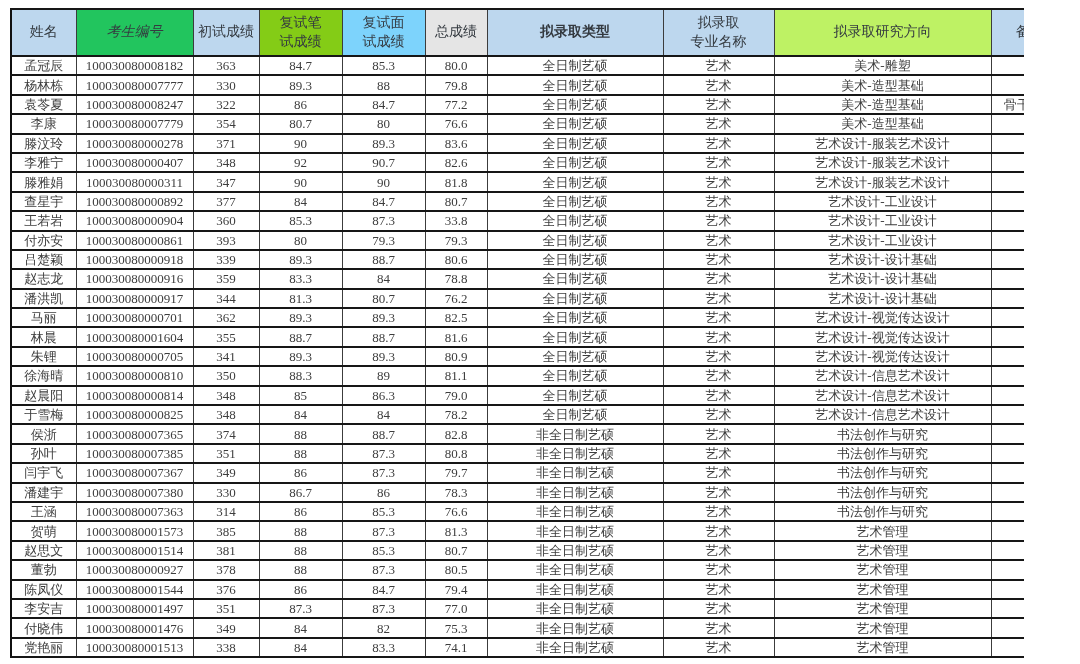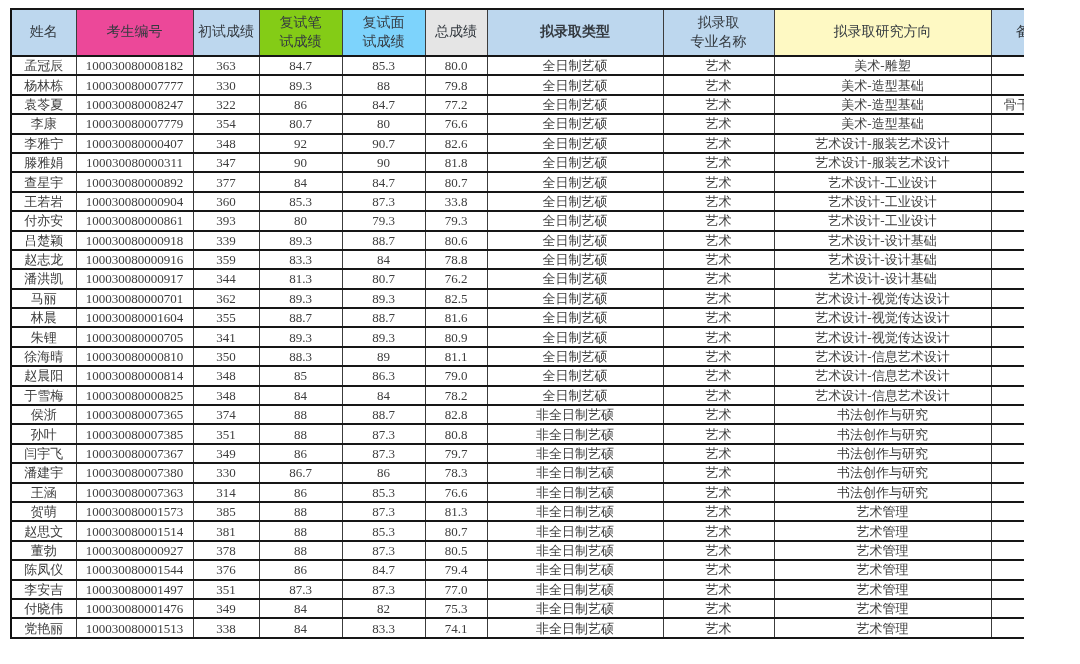--- a/index.html
+++ b/index.html
@@ -76,31 +76,31 @@
         <col class="c-interview">
       <col class="c-total">
         <col class="c-type">
         <col class="c-major">
         <col class="c-direction">
         <col class="c-remark">
     </colgroup>
     <thead>
       <tr>
           <th style="background: rgb(189, 215, 238);">姓名</th>
-          <th style="background: #ec4899;">考生编号</th>
+          <th style="background: #22c55e; font-style: italic;">考生编号</th>
           <th style="background: rgb(189, 215, 238);">初试成绩</th>
           <th style="background: #84cc16;">复试笔
 试成绩</th>
           <th style="background: #7dd3fc;">复试面
 试成绩</th>
           <th style="background: #e5e5e5;">总成绩</th>
           <th style="background: rgb(189, 215, 238); font-weight: bold;">拟录取类型</th>
           <th style="background: rgb(189, 215, 238);">拟录取
 专业名称</th>
-          <th style="background: #fef9c3; margin-top: 20px;">拟录取研究方向</th>
+          <th style="background: #bef264; margin-top: 20px;">拟录取研究方向</th>
           <th style="background: rgb(189, 215, 238);">备注</th>
         </tr>
     </thead>
     <tbody>
         <tr>
           <td>孟冠辰</td>
           <td>100030080008182</td>
           <td>363</td>
           <td>84.7</td>
           <td>85.3</td>
@@ -140,20 +140,32 @@
           <td>354</td>
           <td>80.7</td>
           <td>80</td>
           <td>76.6</td>
           <td>全日制艺硕</td>
           <td>艺术</td>
           <td>美术-造型基础</td>
           <td></td>
         </tr>
         <tr>
+          <td>滕汶玲</td>
+          <td>100030080000278</td>
+          <td>371</td>
+          <td>90</td>
+          <td>89.3</td>
+          <td>83.6</td>
+          <td>全日制艺硕</td>
+          <td>艺术</td>
+          <td>艺术设计-服装艺术设计</td>
+          <td></td>
+        </tr>
+        <tr>
           <td>李雅宁</td>
           <td>100030080000407</td>
           <td>348</td>
           <td>92</td>
           <td>90.7</td>
           <td>82.6</td>
           <td>全日制艺硕</td>
           <td>艺术</td>
           <td>艺术设计-服装艺术设计</td>
           <td></td>

